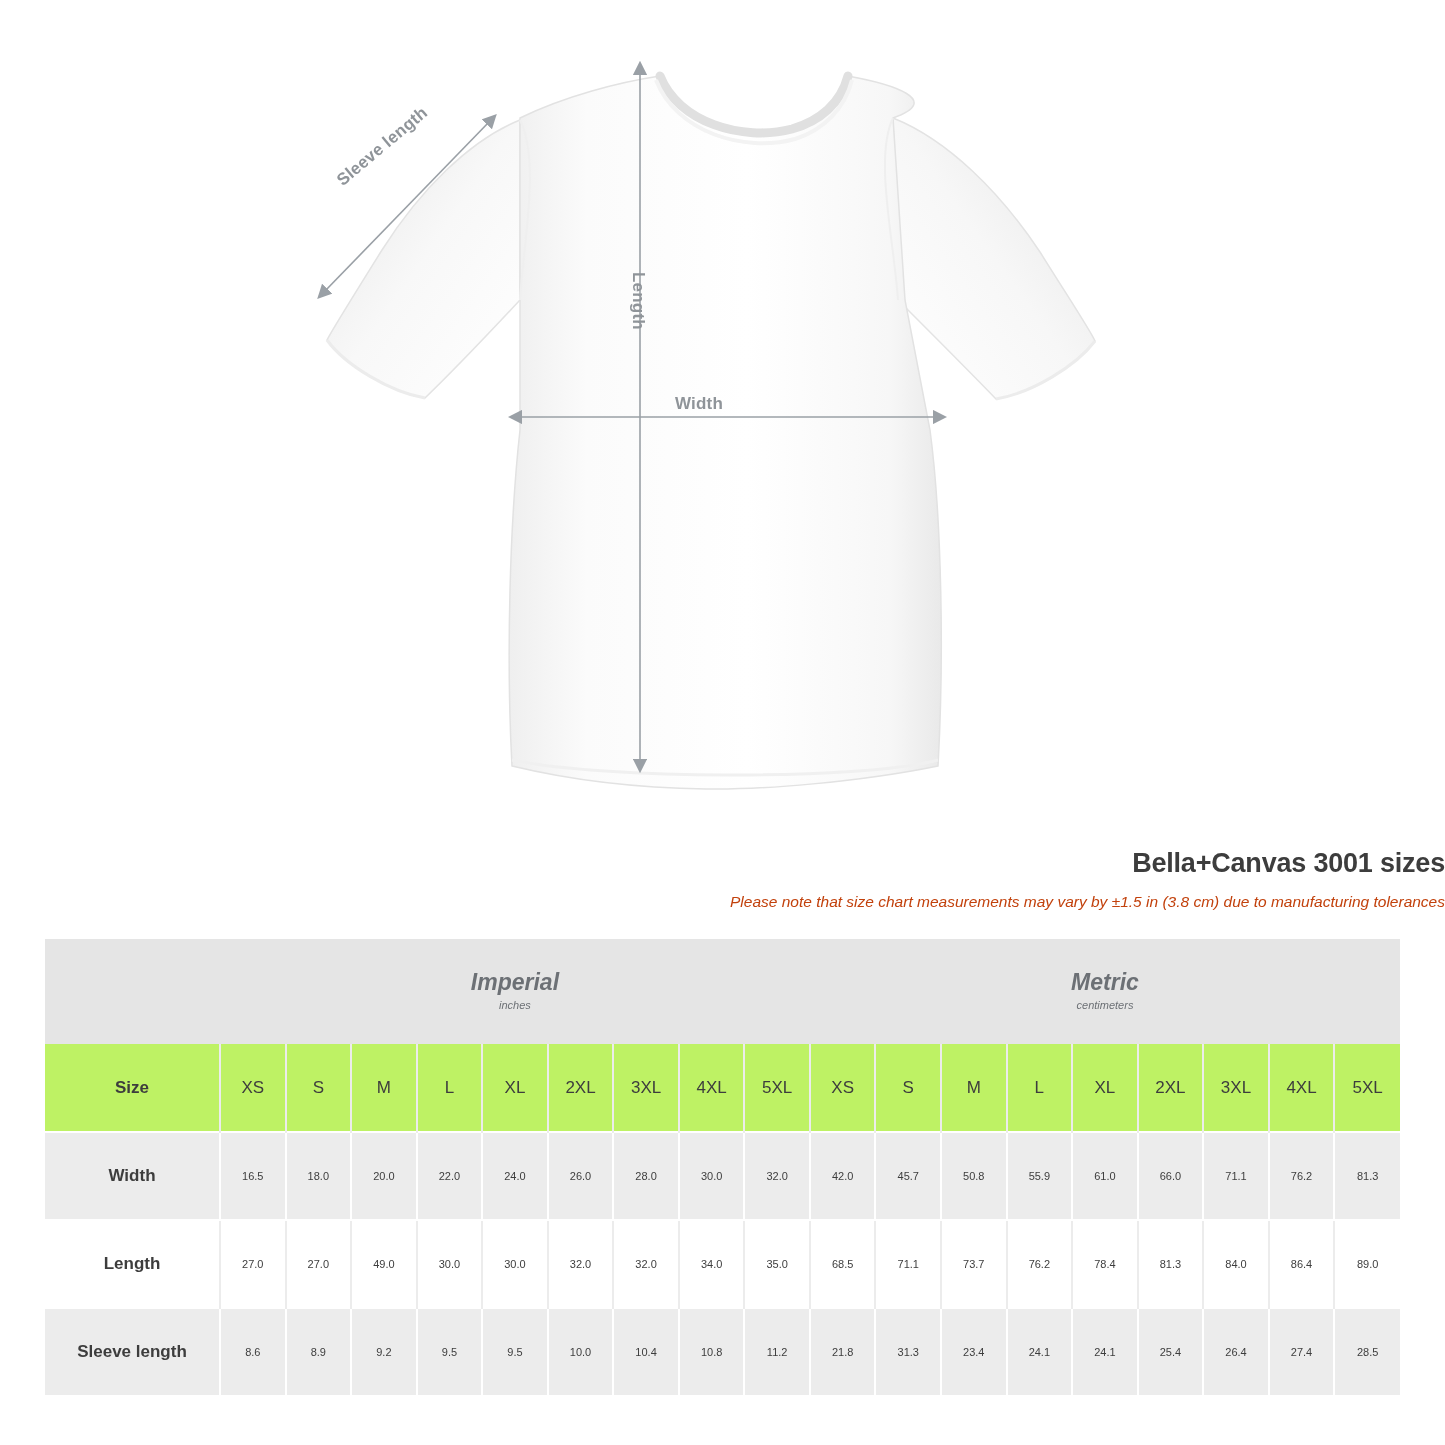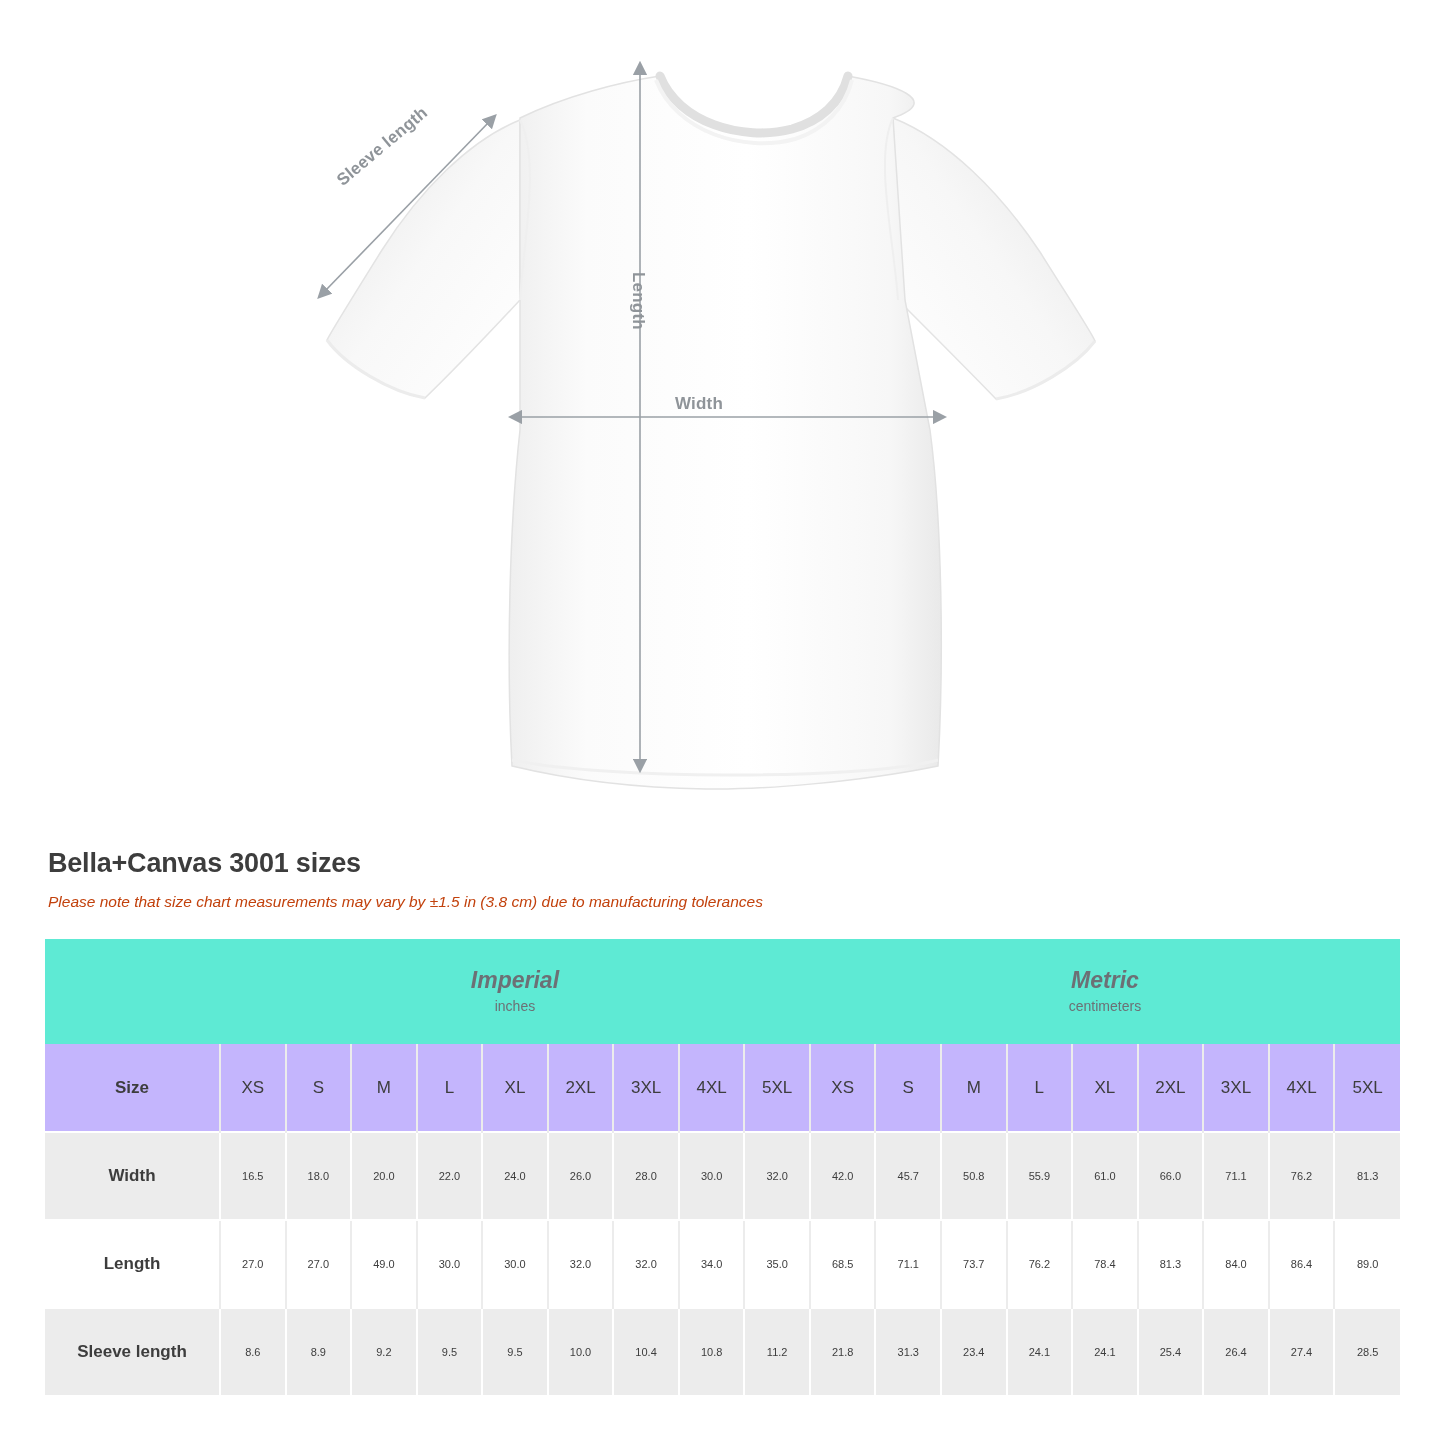--- a/index.html
+++ b/index.html
@@ -52,23 +52,22 @@
     transform: rotate(90deg);
     transform-origin: left top;
   }
   .dim-label.width {
     left: 675px;
     top: 394px;
   }
 
   
   .title-block {
-    text-align: left;
+    text-align: right;
     margin-top: 28px;
-    margin-left: 48px;
   }
   .chart-title {
     font-size: 27px;
     font-weight: bold;
     color: #3d3d3d;
     margin: 0 0 14px 0;
     letter-spacing: -0.2px;
   }
   .chart-note {
     font-size: 15.5px;
@@ -87,45 +86,46 @@
     width: 100%;
     table-layout: fixed;
   }
   table.size-table td,
   table.size-table th {
     text-align: center;
     vertical-align: middle;
     font-weight: normal;
   }
   .unit-header td {
-    background: #5eead4;
+    background: #e5e5e5;
     height: 105px;
     padding: 0;
   }
   .unit-name {
     font-size: 23px;
     font-style: italic;
     font-weight: bold;
     color: #6c7075;
     line-height: 1.25;
   }
   .unit-sub {
-    font-size: 14px;
+    font-size: 11px;
+    font-style: italic;
     color: #6c7075;
     line-height: 1.6;
   }
   .col-label {
     width: 175px;
   }
   .size-row td {
     height: 85px;
     font-size: 17px;
     font-weight: bold;
     color: #3d3d3d;
-    background: #c4b5fd;
+    background: #bef264;
     border-right: 2px solid #ececec;
   }
   .size-row td:last-child { border-right: none; }
   .data-row td {
     height: 84px;
     font-size: 11px;
     color: #3d3d3d;
     border-right: 2px solid #ffffff;
     border-top: 2px solid #ffffff;
   }

